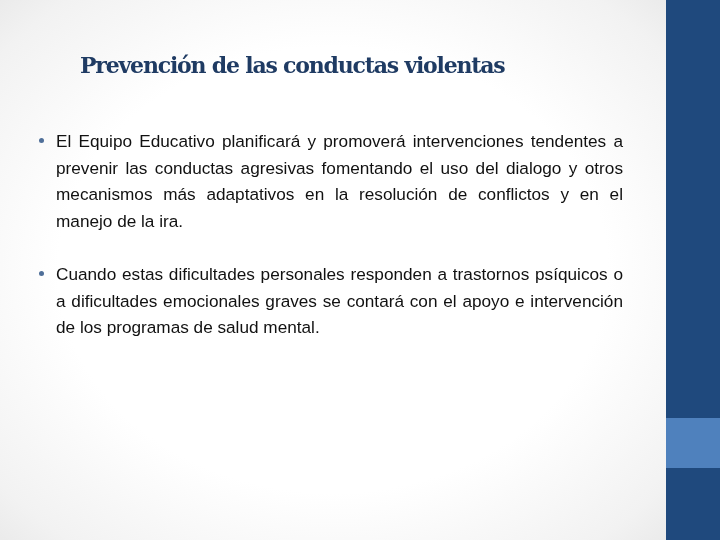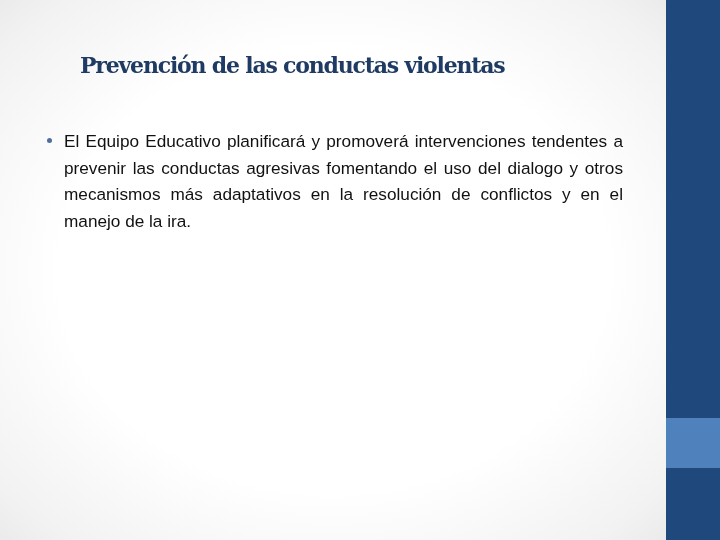--- a/index.html
+++ b/index.html
@@ -24,36 +24,40 @@
       font-family: "DejaVu Serif", serif; font-weight: bold;
       font-size: 22px; color: #1f3b63; letter-spacing: -1.2px;
       white-space: nowrap;
       margin-left: 36px;
     }
     .bullets {
       position: absolute; left: 51px; top: 128px; width: 572px;
       margin: 0; padding: 0; list-style: none;
     }
     .bullet {
-      position: relative; margin: 0 0 27px 13px;
+      position: relative; margin: 0 0 27px 5px;
       font-family: "Liberation Sans", sans-serif;
       font-size: 17.2px; line-height: 26.5px; color: #111;
       text-align: justify;
     }
     .bullet-dot {
       position: absolute; left: -17px; top: 10px; width: 5px; height: 5px;
       border-radius: 50%; background: #4f6f99;
     }
   </style>
 </head>
 <body>
 
 <div class="slide">
   <div class="title">Prevención de las conductas violentas</div>
   <ul class="bullets">
     <li class="bullet">
       <span class="bullet-dot"></span>
       <span>El Equipo Educativo planificará y promoverá intervenciones tendentes a prevenir las conductas agresivas fomentando el uso del dialogo y otros mecanismos más adaptativos en la resolución de conflictos y en el manejo de la ira.</span>
     </li>
+    <li class="bullet">
+      <span class="bullet-dot"></span>
+      <span>Cuando estas dificultades personales responden a trastornos psíquicos o a dificultades emocionales graves se contará con el apoyo e intervención de los programas de salud mental.</span>
+    </li>
   </ul>
 </div>
 <div class="sidebar"></div>
 <div class="sidebar-accent"></div>
 
 </body></html>

